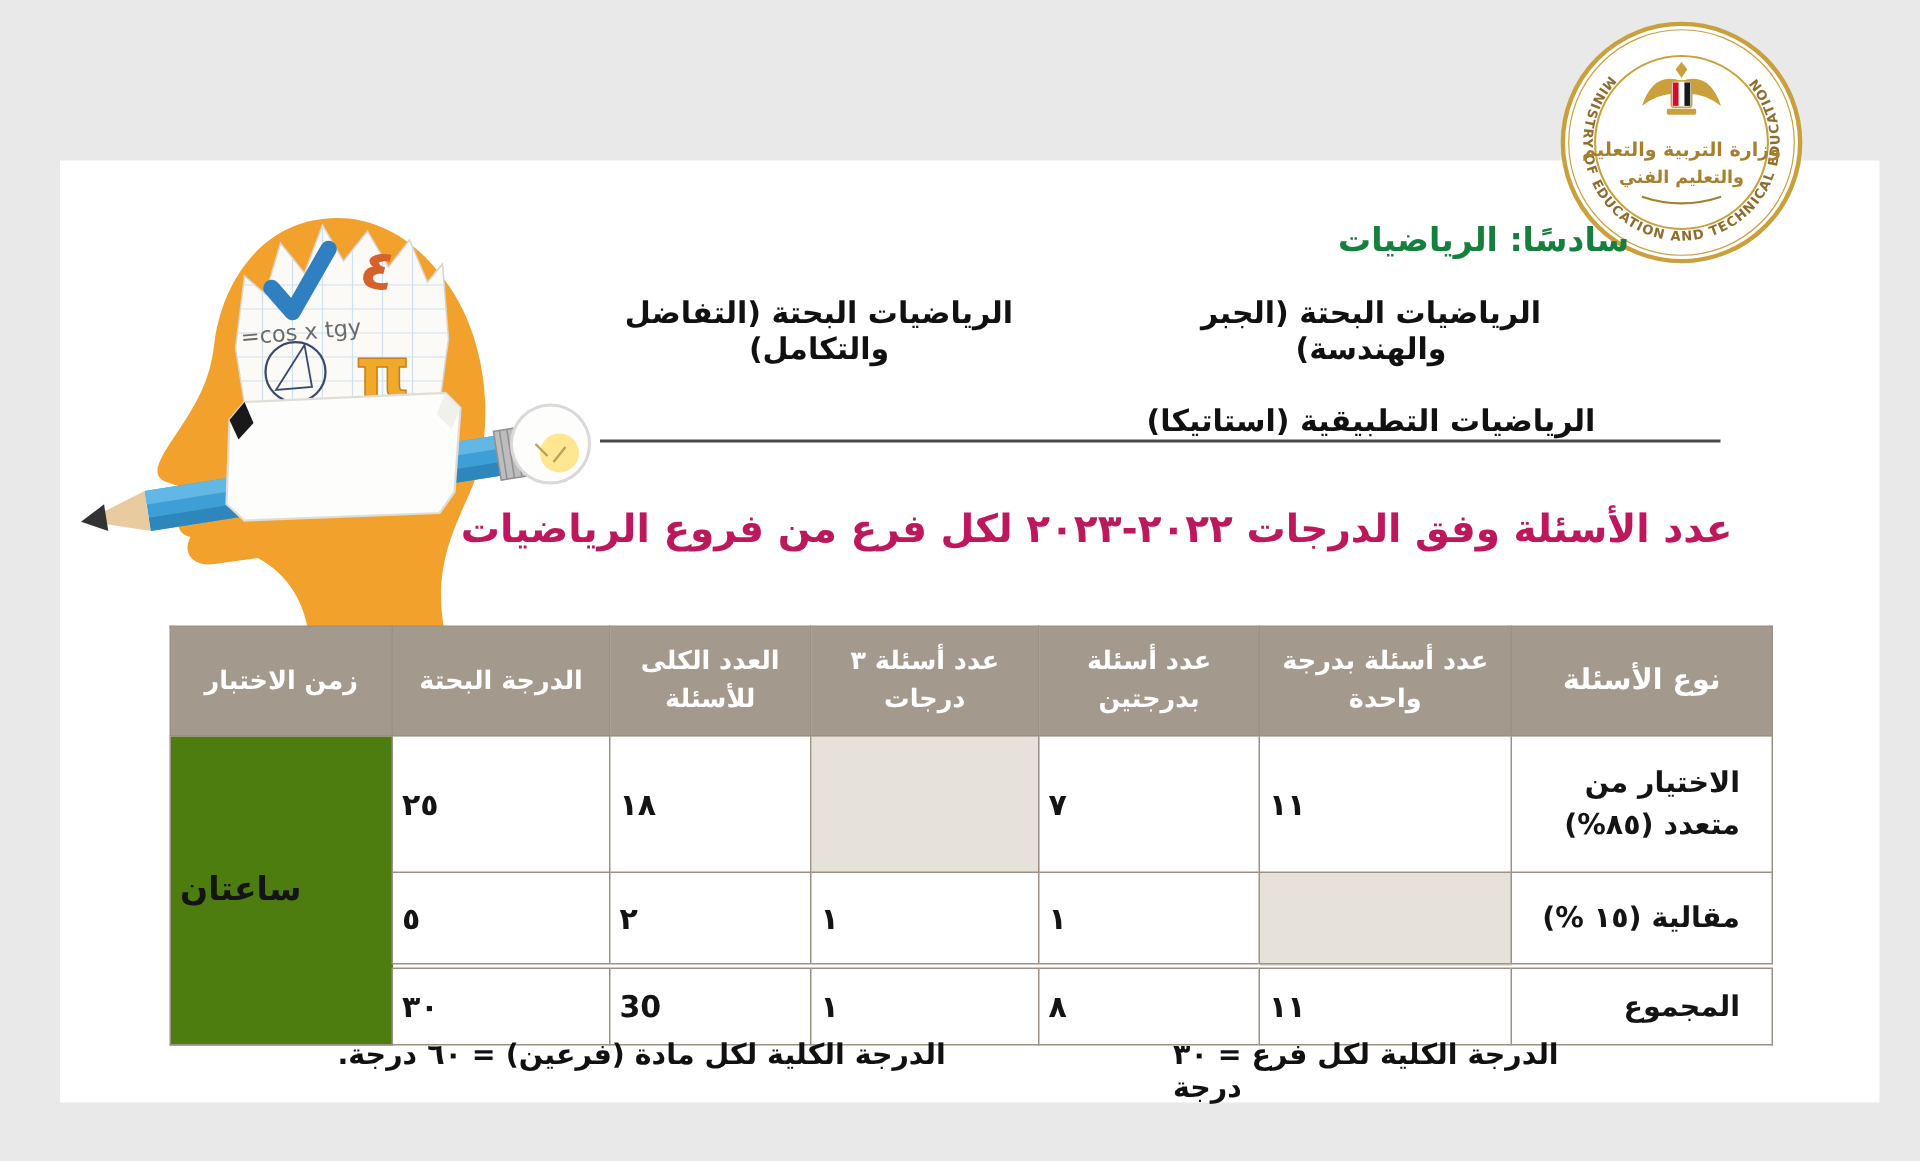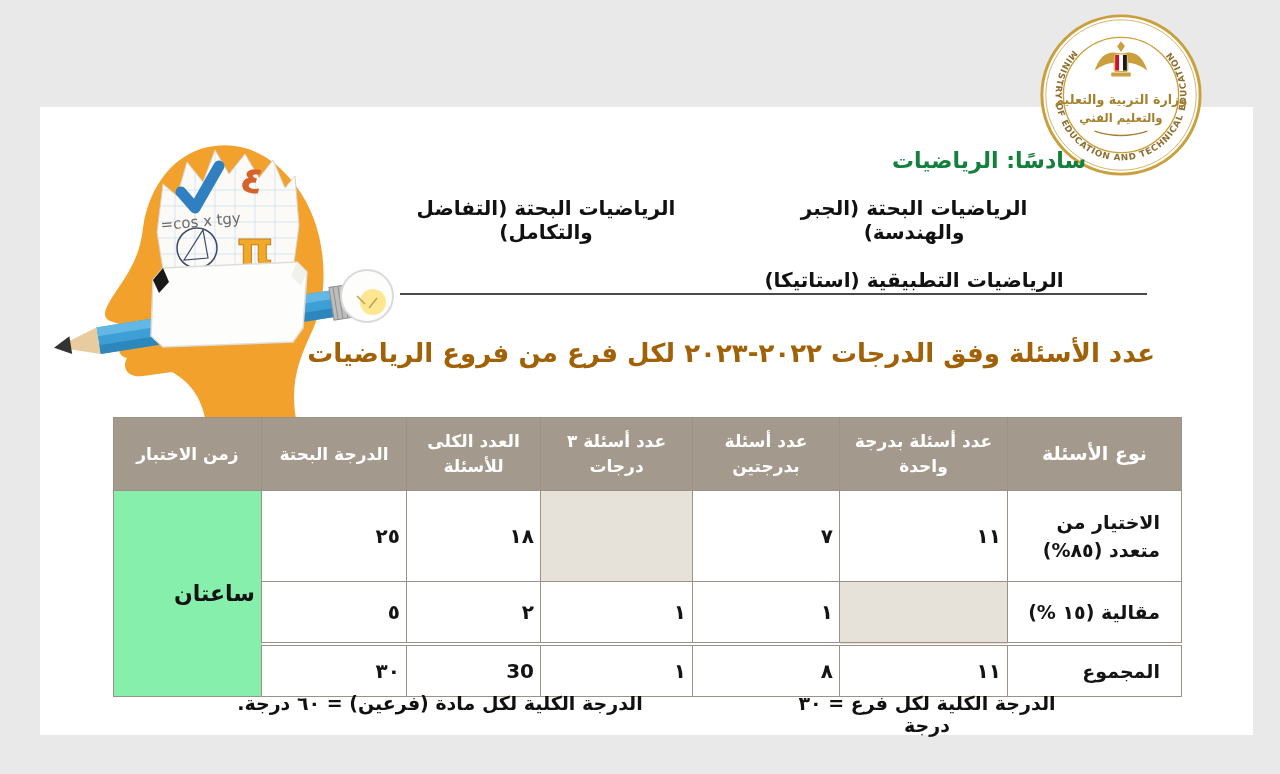--- a/index.html
+++ b/index.html
@@ -27,50 +27,50 @@
     column-gap:46px;row-gap:24px;
     font-size:20px;font-weight:bold;color:#111;text-align:center;
   }
   .divider{
     position:absolute;left:400px;top:293px;width:747px;height:0;
     border-top:2px solid #4a4a4a;
   }
   .red-heading{
     position:absolute;left:355px;top:338px;width:800px;
     direction:rtl;text-align:center;white-space:nowrap;
-    font-size:26px;font-weight:bold;color:#a16207;
+    font-size:26px;font-weight:bold;color:#be185d;
   }
   .illustration{position:absolute;left:45px;top:130px;width:355px;height:300px;}
   
   .exam-table{
     position:absolute;left:113px;top:417px;
     border-collapse:collapse;table-layout:fixed;width:1068px;
     direction:rtl;
   }
   .exam-table th,.exam-table td{
     border:1px solid #9c9184;vertical-align:middle;
   }
   .exam-table th{
     background:#a39a8d;color:#ffffff;
     font-size:17px;font-weight:bold;line-height:1.45;
     height:68px;text-align:center;padding:2px 4px;
   }
   .exam-table td{
     background:#ffffff;color:#141414;
-    font-size:20px;font-weight:bold;text-align:right;padding:2px 6px;
+    font-size:20px;font-weight:bold;text-align:left;padding:2px 6px;
   }
   tr.row-1 td{height:86px;}
   tr.row-2 td{height:56px;}
   tr.row-3 td{height:46px;border-top:4px double #9c9184;}
   td.qtype{text-align:right;font-size:19px;line-height:1.5;padding-right:21px;}
   td.cell-shaded{background:#e6e1d9;}
-  td.exam-time-cell{font-size:22px;background:#86efac;}
+  td.exam-time-cell{font-size:22px;background:#4d7c0f;}
   
   .fn{
-    position:absolute;top:692px;direction:rtl;text-align:center;
+    position:absolute;top:692px;direction:rtl;text-align:left;
     font-size:19px;font-weight:bold;color:#111;
   }
   .fn-right{left:782px;width:290px;}
   .fn-left{left:225px;width:430px;}
 </style>
 </head>
 <body>
 
 <div class="page">
 

